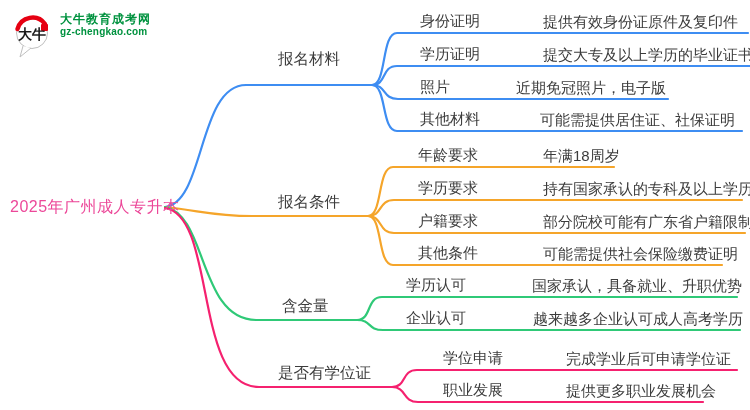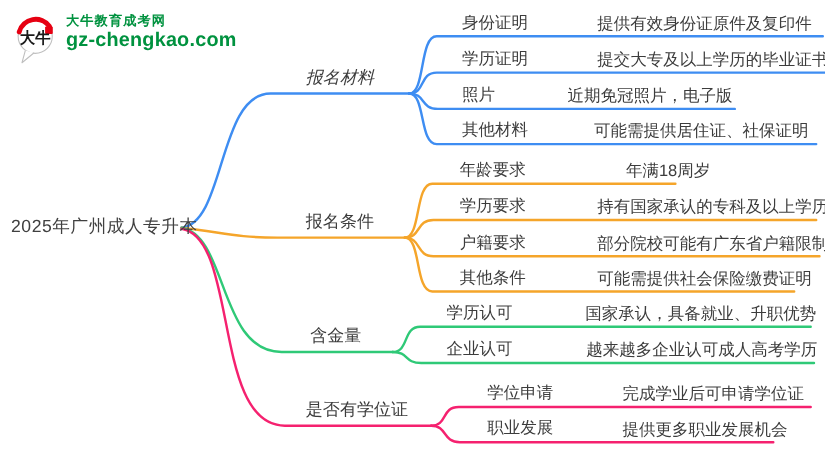--- a/index.html
+++ b/index.html
@@ -3,28 +3,28 @@
 <meta charset="utf-8">
 <style>
   html,body{margin:0;padding:0;background:#fff;}
   .stage{
     position:relative;width:750px;height:410px;background:#ffffff;overflow:hidden;
     font-family:"Liberation Sans","DejaVu Sans",sans-serif;color:#3c3c3c;
   }
   .links{position:absolute;left:0;top:0;}
   .links path{fill:none;stroke-width:2.2;stroke-linecap:round;stroke-linejoin:round;}
   .txt{position:absolute;white-space:nowrap;line-height:1.25;}
-  .root-topic{font-size:16px;font-weight:500;color:#404040;letter-spacing:.5px;}
+  .root-topic{font-size:16px;font-weight:500;color:#ec4899;letter-spacing:.5px;}
   .branch-label{font-size:15.5px;font-weight:500;color:#3c3c3c;}
   .node-label{font-size:15px;color:#3c3c3c;}
   .node-desc{font-size:15px;color:#3c3c3c;}
   .logo{position:absolute;left:12px;top:12px;display:flex;align-items:flex-start;}
   .logo-text{margin-left:6px;}
   .logo-title{font-size:12px;font-weight:700;color:#00923f;letter-spacing:1px;line-height:1.2;}
-  .logo-sub{font-size:18px;font-weight:700;color:#00923f;letter-spacing:.2px;line-height:1.2;}
+  .logo-sub{font-size:10px;font-weight:700;color:#00923f;letter-spacing:.2px;line-height:1.2;}
 </style>
 </head>
 <body>
 
 <div class="stage">
 
   <svg class="links" width="750" height="410" viewBox="0 0 750 410">
     <g stroke="#3e8df2">
       <path d="M165,207 C205,203 198,85 246,85 L372,85"></path>
       <path d="M372,85 C387,85 381,33 397,33 L748,33"></path>
@@ -60,33 +60,33 @@
       <text x="20" y="27" text-anchor="middle" font-size="14" font-weight="bold" fill="#1a1a1a" font-family="Liberation Sans, sans-serif">大牛</text>
     </svg>
     <div class="logo-text">
       <div class="logo-title">大牛教育成考网</div>
       <div class="logo-sub">gz-chengkao.com</div>
     </div>
   </div>
 
   <div class="txt root-topic" style="left:10px;top:197px;">2025年广州成人专升本</div>
 
-  <div class="txt branch-label" style="left:278px;top:61px;font-style:italic;">报名材料</div>
+  <div class="txt branch-label" style="left:278px;top:49px;">报名材料</div>
   <div class="txt node-label" style="left:420px;top:12px;">身份证明</div>
   <div class="txt node-desc" style="left:543px;top:13px;">提供有效身份证原件及复印件</div>
   <div class="txt node-label" style="left:420px;top:45px;">学历证明</div>
   <div class="txt node-desc" style="left:543px;top:46px;">提交大专及以上学历的毕业证书</div>
   <div class="txt node-label" style="left:420px;top:78px;">照片</div>
   <div class="txt node-desc" style="left:516px;top:79px;">近期免冠照片，电子版</div>
   <div class="txt node-label" style="left:420px;top:110px;">其他材料</div>
   <div class="txt node-desc" style="left:540px;top:111px;text-align:right;">可能需提供居住证、社保证明</div>
 
   <div class="txt branch-label" style="left:278px;top:192px;">报名条件</div>
   <div class="txt node-label" style="left:418px;top:146px;">年龄要求</div>
-  <div class="txt node-desc" style="left:569px;top:147px;">年满18周岁</div>
+  <div class="txt node-desc" style="left:543px;top:147px;">年满18周岁</div>
   <div class="txt node-label" style="left:418px;top:179px;">学历要求</div>
   <div class="txt node-desc" style="left:543px;top:180px;">持有国家承认的专科及以上学历</div>
   <div class="txt node-label" style="left:418px;top:212px;">户籍要求</div>
   <div class="txt node-desc" style="left:543px;top:213px;">部分院校可能有广东省户籍限制</div>
   <div class="txt node-label" style="left:418px;top:244px;">其他条件</div>
   <div class="txt node-desc" style="left:543px;top:245px;">可能需提供社会保险缴费证明</div>
 
   <div class="txt branch-label" style="left:282px;top:296px;">含金量</div>
   <div class="txt node-label" style="left:406px;top:276px;">学历认可</div>
   <div class="txt node-desc" style="left:532px;top:277px;">国家承认，具备就业、升职优势</div>

